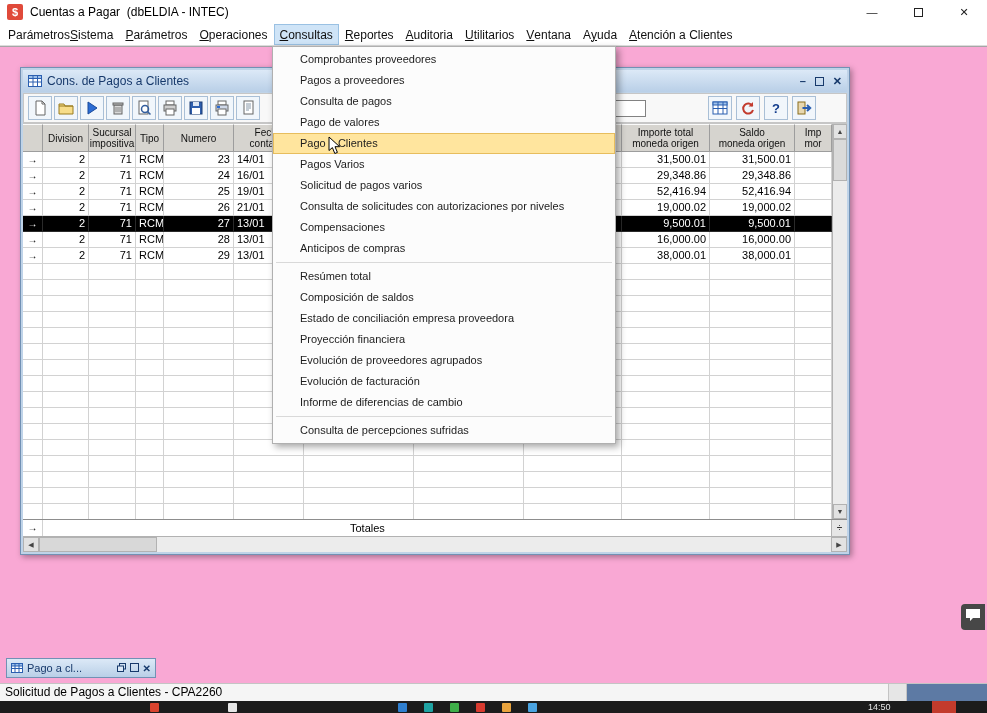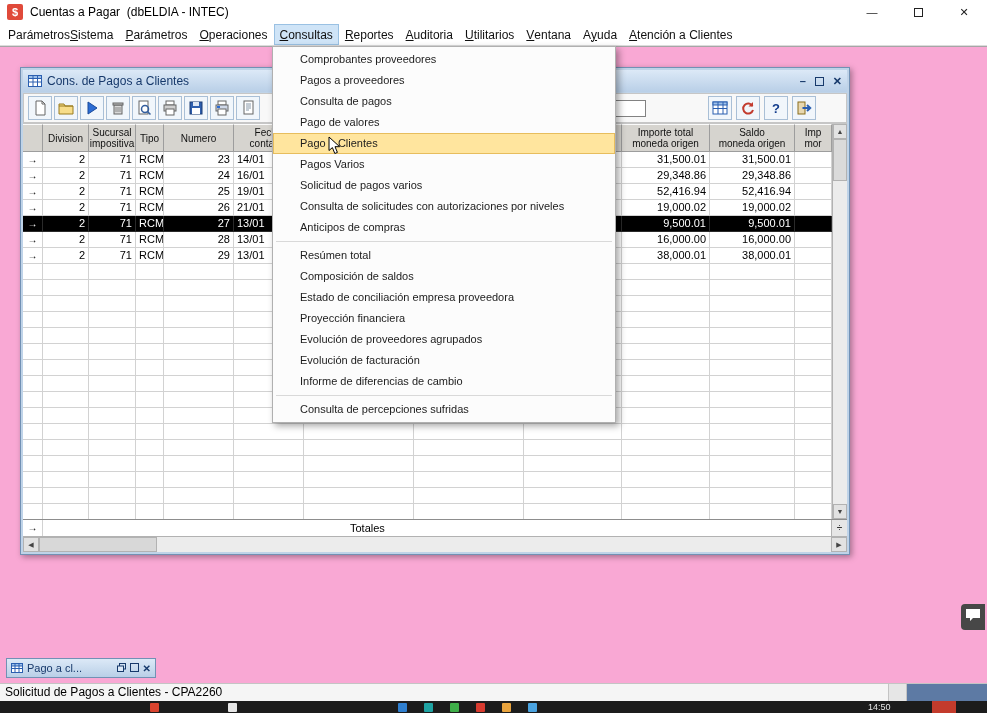--- a/index.html
+++ b/index.html
@@ -655,20 +655,21 @@
 
   <div class="dropdown">
       <div class="dd-item">Comprobantes proveedores</div>
       <div class="dd-item">Pagos a proveedores</div>
       <div class="dd-item">Consulta de pagos</div>
       <div class="dd-item">Pago de valores</div>
       <div class="dd-item hl">Pago a Clientes</div>
       <div class="dd-item">Pagos Varios</div>
       <div class="dd-item">Solicitud de pagos varios</div>
       <div class="dd-item">Consulta de solicitudes con autorizaciones por niveles</div>
+      <div class="dd-item">Compensaciones</div>
       <div class="dd-item">Anticipos de compras</div>
       <div class="dd-sep"></div>
       <div class="dd-item">Resúmen total</div>
       <div class="dd-item">Composición de saldos</div>
       <div class="dd-item">Estado de conciliación empresa proveedora</div>
       <div class="dd-item">Proyección financiera</div>
       <div class="dd-item">Evolución de proveedores agrupados</div>
       <div class="dd-item">Evolución de facturación</div>
       <div class="dd-item">Informe de diferencias de cambio</div>
       <div class="dd-sep"></div>

